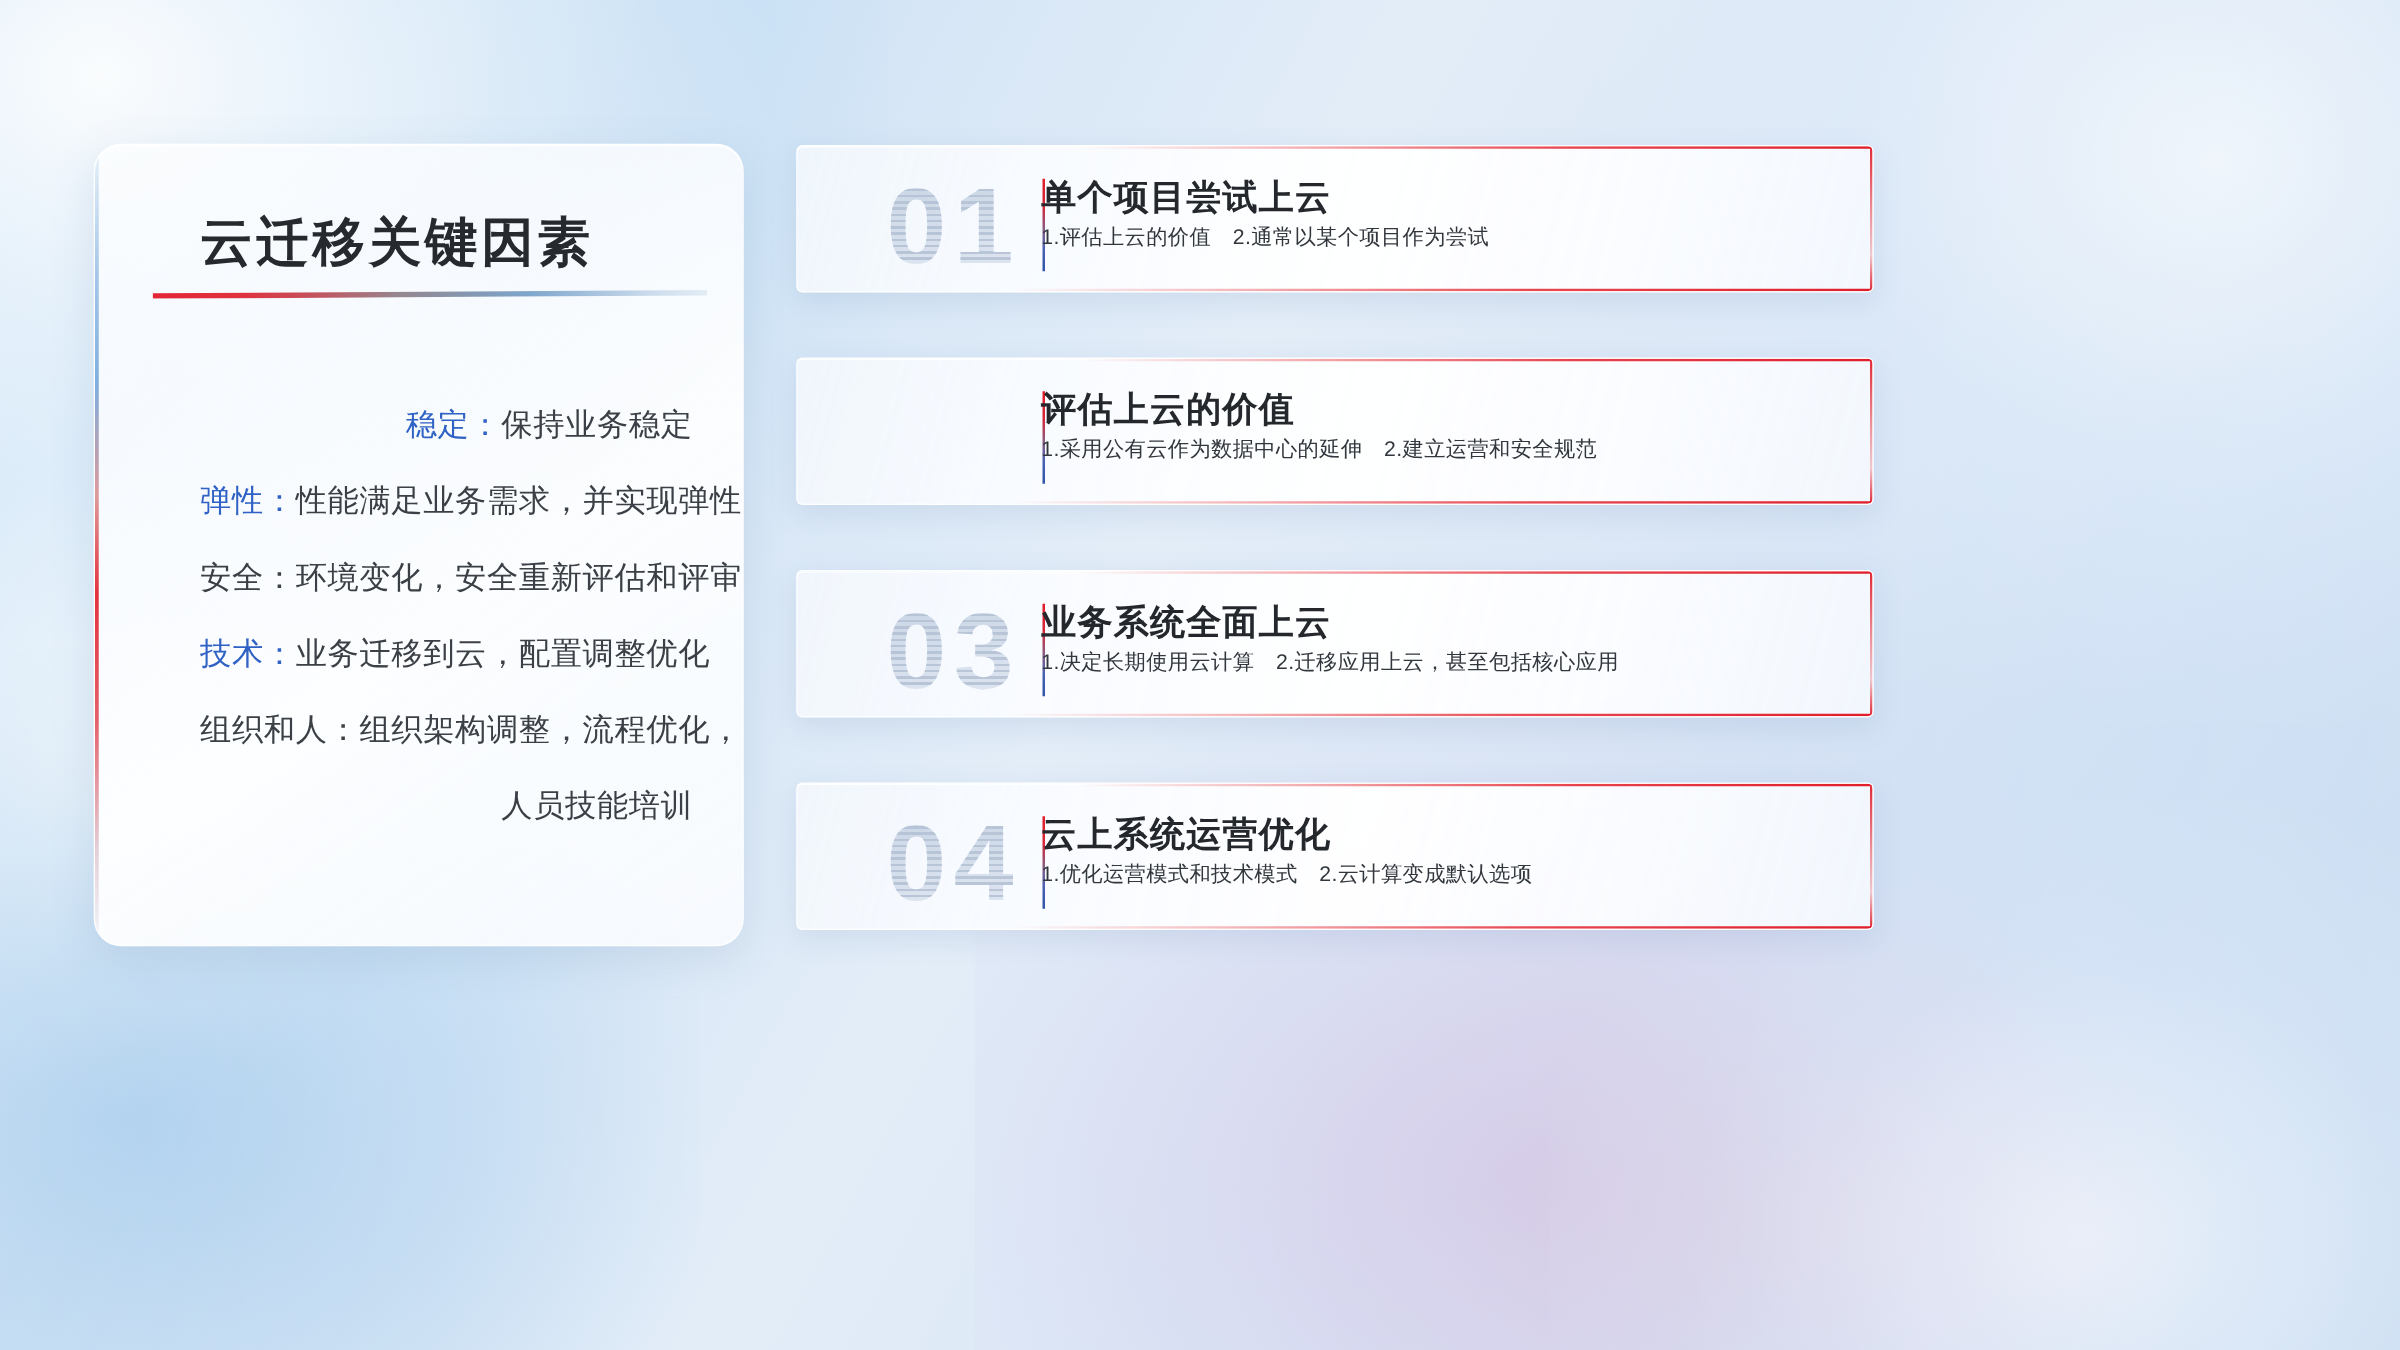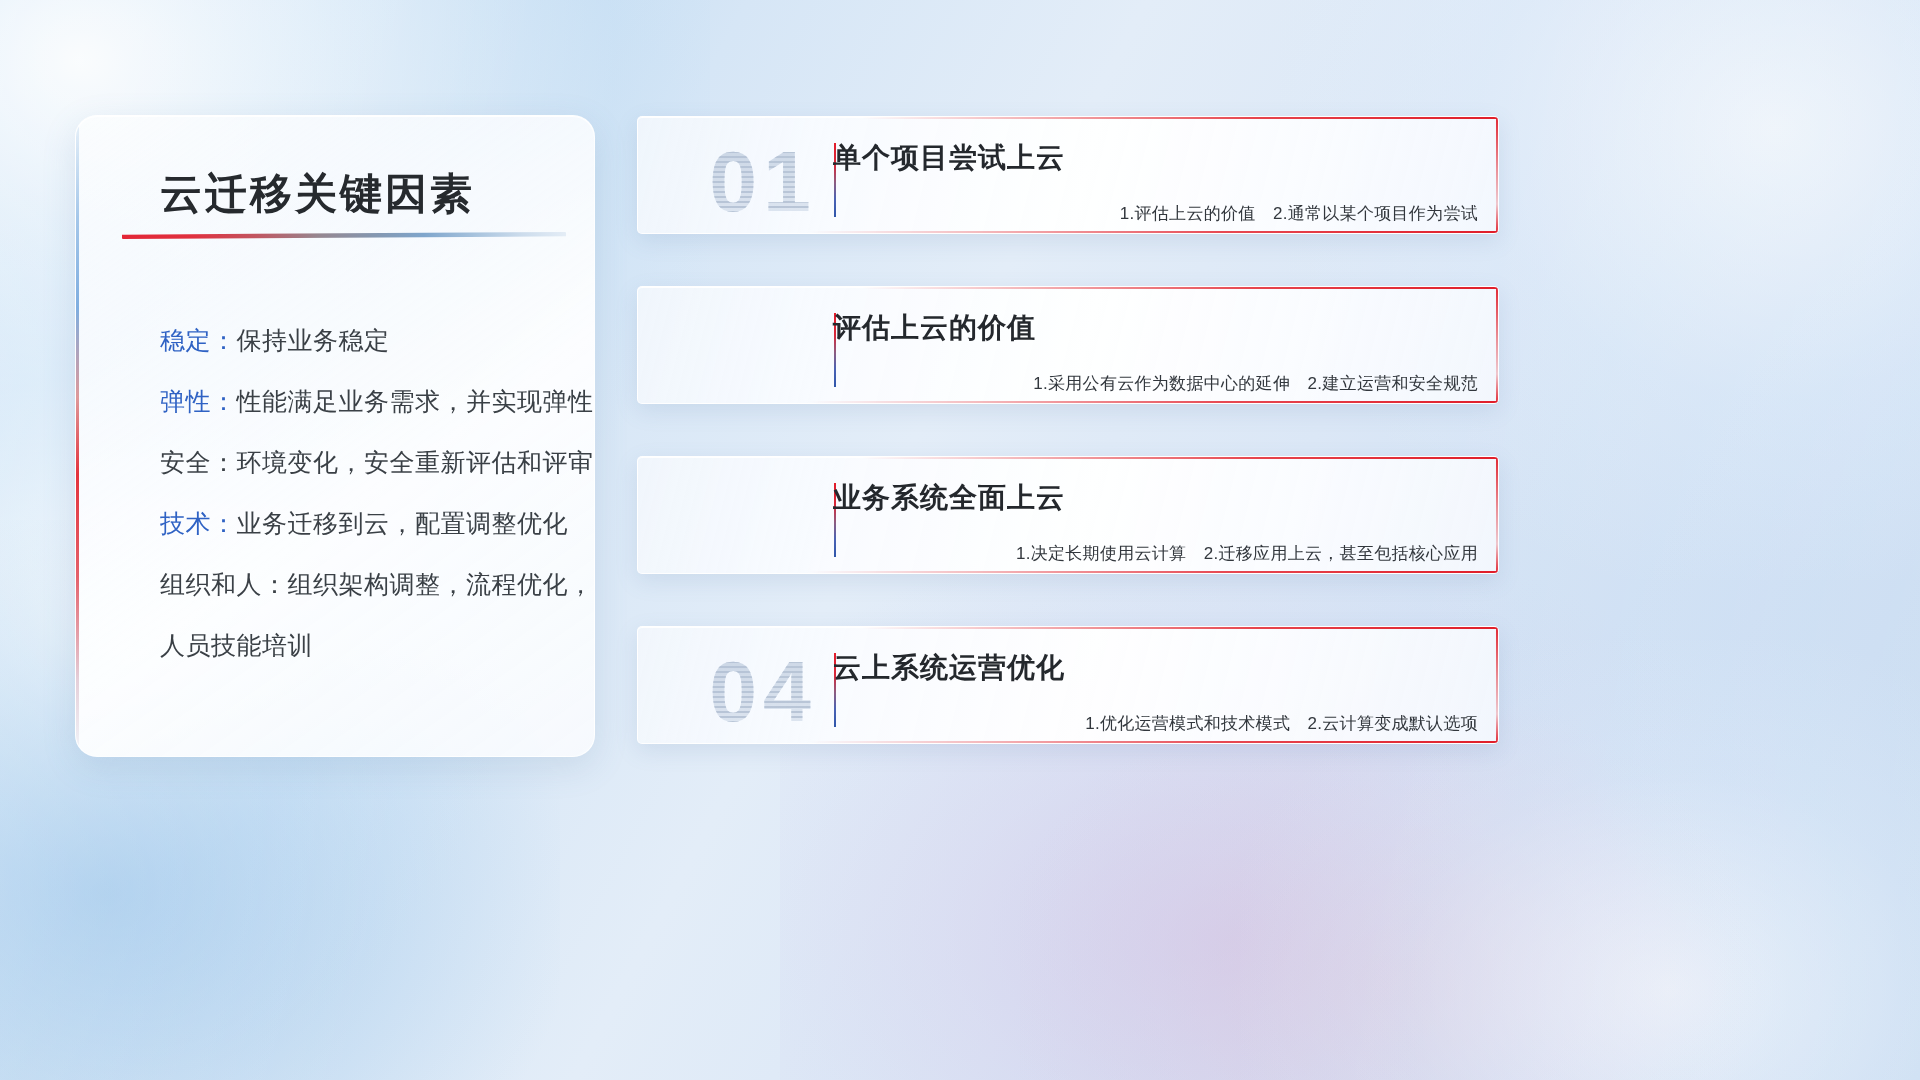--- a/index.html
+++ b/index.html
@@ -84,20 +84,21 @@
     position:absolute; left:75px; top:115px; width:520px; height:642px;
     border-radius:22px;
     background:linear-gradient(145deg,
         rgba(255,255,255,.62) 0%,
         rgba(252,253,255,.80) 28%,
         rgba(255,255,255,.92) 58%,
         rgba(250,252,255,.86) 100%);
     border:1px solid rgba(255,255,255,.85);
     box-shadow:0 10px 34px rgba(94,130,170,.16), inset 0 1px 0 rgba(255,255,255,.9);
     overflow:hidden;
+    text-align:right;
   }
   #left-panel-edge{
     position:absolute; left:0; top:0; width:2.5px; height:100%;
     background:linear-gradient(to bottom,
       rgba(190,215,238,.25) 0%,
       rgba(150,190,230,.85) 16%,
       rgba(120,170,222,.95) 30%,
       rgba(214,120,120,.75) 44%,
       rgba(226,40,50,.95) 56%,
       rgba(224,70,80,.85) 72%,
@@ -191,23 +192,23 @@
       #e31d2b 0%, #d6283a 30%, #8a5d82 54%, #4a62b4 76%, #2f56aa 100%);
   }
   .card-text{
     position:absolute; left:195px; top:22px; right:20px;
   }
   .card-title{
     font-size:28px; font-weight:700; color:#24282d;
     letter-spacing:1px; line-height:38px; white-space:nowrap;
   }
   .card-sub{
-    margin-top:24px;
+    margin-top:0;
     font-size:17px; color:#32373d; line-height:26px;
-    letter-spacing:.3px; white-space:nowrap;text-align:right;
+    letter-spacing:.3px; white-space:nowrap;
   }
 </style>
 </head>
 <body>
 
 <div id="bg-base"></div>
 <div id="bg-glow-tl"></div>
 <div id="bg-glow-left"></div>
 <div id="bg-glow-blue"></div>
 <div id="bg-glow-purple"></div>
@@ -274,20 +275,21 @@
     <div class="card-text">
       <div class="card-title">评估上云的价值</div>
       <div class="card-sub">1.采用公有云作为数据中心的延伸　2.建立运营和安全规范</div>
     </div>
   </article>
 
   <article class="step-card" id="card-3">
     <div class="card-accent-top"></div>
     <div class="card-accent-right"></div>
     <div class="card-accent-bottom"></div>
+    <div class="card-number">03</div>
     <div class="card-divider"></div>
     <div class="card-text">
       <div class="card-title">业务系统全面上云</div>
       <div class="card-sub">1.决定长期使用云计算　2.迁移应用上云，甚至包括核心应用</div>
     </div>
   </article>
 
   <article class="step-card" id="card-4">
     <div class="card-accent-top"></div>
     <div class="card-accent-right"></div>

